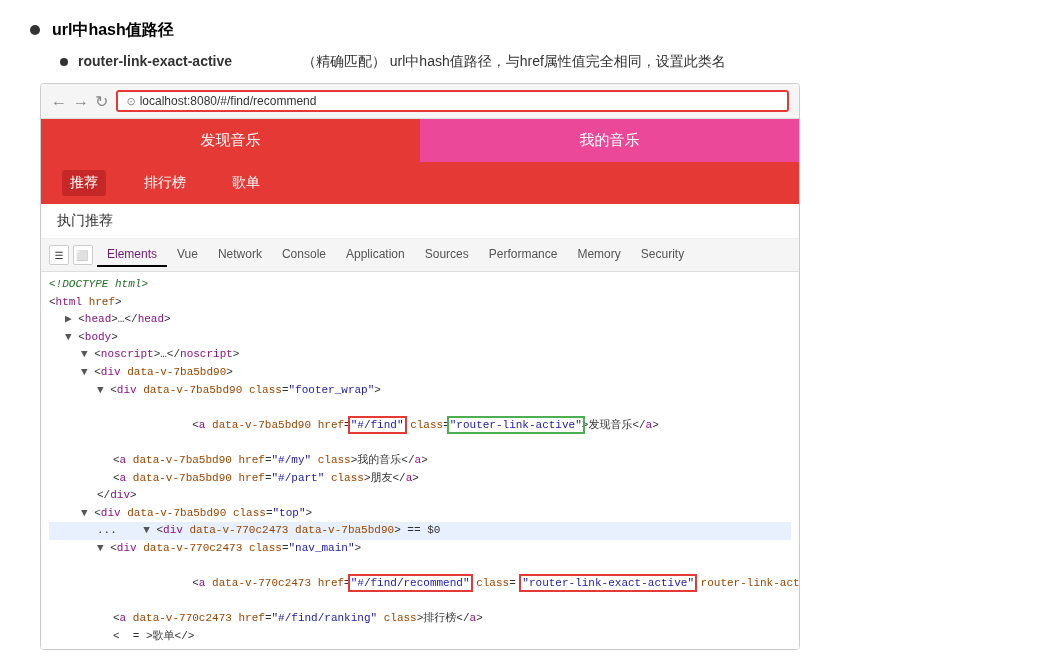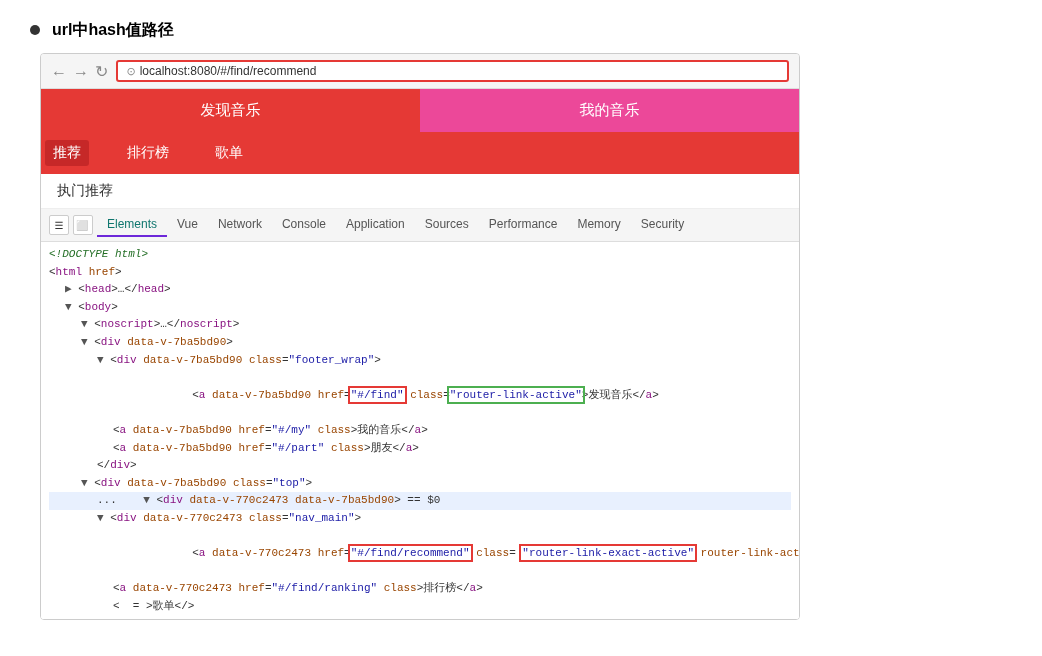--- a/index.html
+++ b/index.html
@@ -143,21 +143,21 @@
     }
 
     .app-nav-item.active-tab {
       background: #e53935;
     }
 
     
     .sub-nav {
       background: #e53935;
       display: flex;
-      padding: 8px 4px;
+      padding: 8px 21px;
       gap: 30px;
     }
 
     .sub-nav-item {
       color: #fff;
       font-size: 14px;
       padding: 4px 8px;
       cursor: pointer;
       border-radius: 3px;
     }
@@ -209,22 +209,22 @@
     }
 
     .devtools-tab {
       padding: 4px 10px;
       cursor: pointer;
       color: #555;
       border-bottom: 2px solid transparent;
     }
 
     .devtools-tab.active {
-      color: #0f766e;
-      border-bottom: 2px solid #6d28d9;
+      color: #701a75;
+      border-bottom: 2px solid #000000;
     }
 
     
     .code-view {
       padding: 4px 8px;
       font-family: 'Courier New', monospace;
       font-size: 11px;
       color: #333;
       line-height: 1.6;
       background: #fff;
@@ -255,20 +255,28 @@
 
 <div class="page-content">
 
   <div class="bullet-item">
     <div class="bullet-dot"></div>
     <span class="bullet-text">url中hash值路径</span>
   </div>
 
   <div class="sub-list">
 
+    <div class="sub-bullet-item">
+      <div class="sub-bullet-dot"></div>
+      <div class="sub-bullet-text">
+        <span class="class-name">router-link-exact-active</span>
+        <span>（精确匹配）</span>
+        <span>url中hash值路径，与href属性值完全相同，设置此类名</span>
+      </div>
+    </div>
 
   </div>
 
   <div class="browser-wrapper">
     <div class="browser-mockup">
 
       <div class="browser-toolbar">
         <div class="browser-nav-buttons">
           <span class="nav-btn">←</span>
           <span class="nav-btn">→</span>

